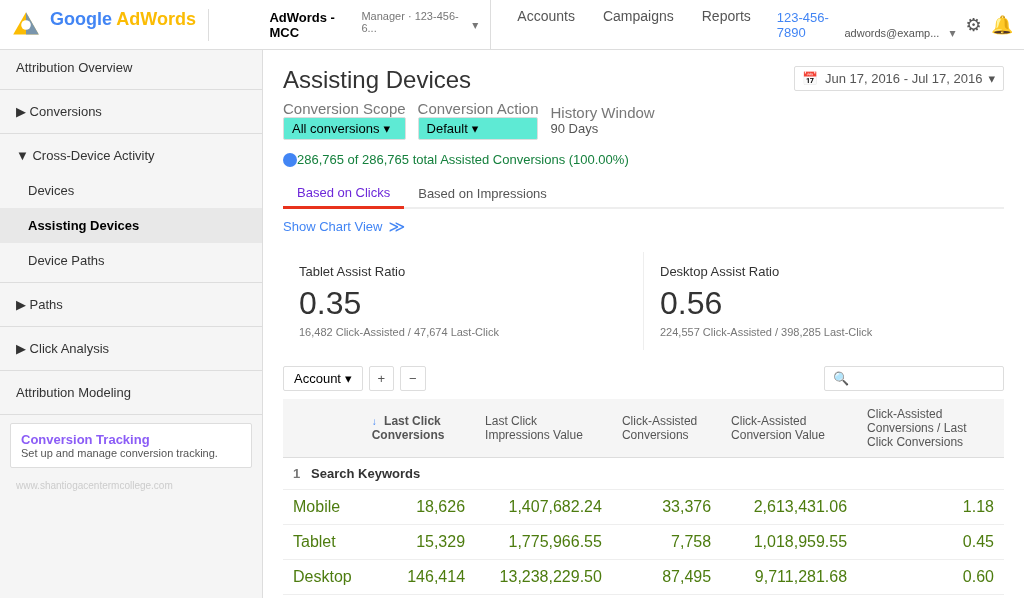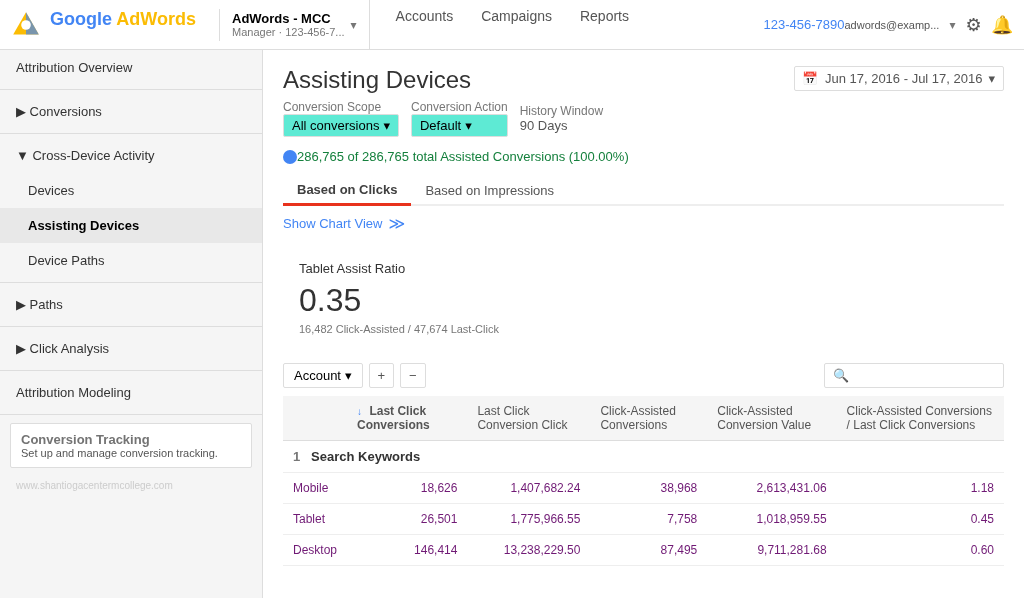--- a/index.html
+++ b/index.html
@@ -27,21 +27,21 @@
     }
     .logo-text { font-size: 18px; color: #4285f4; font-weight: bold; }
     .logo-text span { color: #fbbc04; }
     .account-selector {
       display: flex;
       align-items: center;
       padding: 0 12px;
       border-right: 1px solid #ddd;
       height: 100%;
     }
-    .account-info { display: flex; flex-direction: column; }
+    .account-info { display: flex; flex-direction: row; margin-left: 48px; }
     .account-name { font-size: 13px; font-weight: bold; }
     .account-sub { font-size: 11px; color: #777; }
     .dropdown-arrow { margin-left: 6px; color: #777; font-size: 12px; }
     .nav-links { display: flex; align-items: center; flex: 1; padding: 0 12px; }
     .nav-link { padding: 0 14px; font-size: 14px; color: #555; cursor: pointer; height: 68px; line-height: 50px; }
     .top-right { display: flex; align-items: center; margin-left: auto; gap: 10px; }
     .user-info { display: flex; align-items: flex-end; }
     .user-phone { font-size: 13px; color: #4285f4; }
     .user-email { font-size: 11px; color: #555; }
     .icon-btn { font-size: 18px; color: #555; cursor: pointer; }
@@ -67,46 +67,46 @@
     .sidebar-item.indent { padding-left: 28px; }
     .sidebar-item.selected { font-weight: bold; color: #000; background: #e8e8e8; }
     .sidebar-divider { border-bottom: 1px solid #ddd; margin: 4px 0; }
     .conversion-tracking-box {
       margin: 8px 10px;
       background: #fff;
       border: 1px solid #ddd;
       padding: 8px 10px;
       border-radius: 2px;
     }
-    .ct-title { color: #737373; font-size: 13px; font-weight: bold; }
+    .ct-title { color: #8b5cf6; font-size: 13px; font-weight: bold; }
     .ct-sub { font-size: 11px; color: #555; }
     .sidebar-watermark { font-size: 10px; color: #ccc; padding: 4px 16px; }
 
     
     .content { flex: 1; background: #fff; overflow-y: auto; padding: 16px 20px; }
     
     .page-header { display: flex; justify-content: space-between; align-items: flex-start; margin-bottom: 6px; }
     .page-title { font-size: 24px; font-weight: normal; color: #333; }
     .date-range { display: flex; align-items: center; gap: 6px; font-size: 13px; color: #555; cursor: pointer; border: 1px solid #ddd; padding: 4px 8px; border-radius: 2px; }
 
     .filters-row { display: flex; align-items: center; gap: 12px; margin-bottom: 12px; }
-    .filter-label { font-size: 12px; color: #777; }
+    .filter-label { font-size: 15px; color: #777; }
     .filter-select {
       display: flex; align-items: center; gap: 4px;
       border: 1px solid #ddd; border-radius: 2px; padding: 3px 8px;
       font-size: 13px; cursor: pointer; background: #5eead4;
     }
     .filter-text { font-size: 13px; color: #555; }
 
     .stats-summary { display: flex; align-items: center; margin-bottom: 12px; font-size: 13px; color: #15803d; }
     .blue-circle { width: 14px; height: 14px; border-radius: 50%; background: #4285f4; }
 
     .tabs-row { display: flex; align-items: center; border-bottom: 2px solid #eee; margin-bottom: 8px; }
     .tab { padding: 6px 14px; font-size: 13px; cursor: pointer; color: #555; }
-    .tab.active { color: #404040; border-bottom: 3px solid #e8321c; margin-bottom: -2px; font-weight: bold; text-align: center; }
+    .tab.active { color: #6d28d9; border-bottom: 3px solid #e8321c; margin-bottom: -2px; font-weight: normal; text-align: center; }
 
     .show-chart-row { display: flex; align-items: center; gap: 6px; margin-bottom: 16px; }
     .show-chart-link { color: #4285f4; font-size: 13px; cursor: pointer; }
     .chart-arrow { color: #4285f4; font-size: 16px; }
 
     .metrics-row { display: flex; gap: 0; margin-bottom: 16px; }
     .metric-box { flex: 1; padding: 12px 16px; border-right: 1px solid #eee; }
     .metric-box:last-child { border-right: none; }
     .metric-label { font-size: 13px; color: #333; margin-bottom: 6px; }
     .metric-value { font-size: 32px; font-weight: 300; color: #333; margin-bottom: 4px; }
@@ -135,21 +135,21 @@
     .search-icon { color: #999; font-size: 13px; }
 
     table { width: 100%; border-collapse: collapse; font-size: 12px; }
     thead th {
       background: #f5f5f5; text-align: left; padding: 8px 10px;
       font-weight: normal; color: #555; border-bottom: 1px solid #ddd;
       font-size: 12px;
     }
     thead th.sorted { font-weight: bold; }
     tbody tr { border-bottom: 1px solid #eee; }
-    tbody td { padding: 8px 10px; color: #701a75; font-size: 12px; }
+    tbody td { padding: 8px 10px; color: #4d7c0f; font-size: 16px; }
     td.numeric { text-align: right; }
     .group-header td { font-weight: bold; color: #333; font-size: 13px; }
     .row-number { color: #777; }
 
     .sort-icon { font-size: 10px; color: #4285f4; margin-right: 4px; }
   </style>
 </head>
 <body>
 
 <div class="top-nav">
@@ -157,21 +157,21 @@
     <svg class="logo-icon" viewBox="0 0 40 40">
       <polygon points="20,4 36,32 4,32" fill="#fbbc04"></polygon>
       <polygon points="20,4 36,32 20,32" fill="#4285f4" opacity="0.7"></polygon>
       <circle cx="20" cy="20" r="6" fill="#fff"></circle>
     </svg>
     <span class="logo-text">Google <span>AdWords</span></span>
   </div>
   <div class="account-selector">
     <div class="account-info">
       <span class="account-name">AdWords - MCC</span>
-      <span class="account-sub">Manager · 123-456-7...</span>
+      <span class="account-sub">Manager · 123-456-6...</span>
     </div>
     <span class="dropdown-arrow">▾</span>
   </div>
   <div class="nav-links">
     <span class="nav-link">Accounts</span>
     <span class="nav-link">Campaigns</span>
     <span class="nav-link">Reports</span>
   </div>
   <div class="top-right">
     <div class="user-info">
@@ -274,20 +274,25 @@
     <div class="show-chart-row">
       <span class="show-chart-link">Show Chart View</span>
       <span class="chart-arrow">≫</span>
     </div>
 
     <div class="metrics-row">
       <div class="metric-box">
         <div class="metric-label">Tablet Assist Ratio</div>
         <div class="metric-value">0.35</div>
         <div class="metric-detail">16,482 Click-Assisted / 47,674 Last-Click</div>
+      </div>
+      <div class="metric-box">
+        <div class="metric-label">Desktop Assist Ratio</div>
+        <div class="metric-value">0.56</div>
+        <div class="metric-detail">224,557 Click-Assisted / 398,285 Last-Click</div>
       </div>
     </div>
 
     <div class="table-section">
       <div class="table-toolbar">
         <div class="table-controls">
           <div class="segment-btn">
             <span>Account</span>
             <span>▾</span>
           </div>
@@ -301,45 +306,45 @@
       </div>
 
       <table>
         <thead>
           <tr>
             <th></th>
             <th class="sorted">
               <span class="sort-icon">↓</span>
               <span>Last Click Conversions</span>
             </th>
-            <th>Last Click Conversion Click</th>
+            <th>Last Click Impressions Value</th>
             <th>Click-Assisted Conversions</th>
             <th>Click-Assisted Conversion Value</th>
             <th>Click-Assisted Conversions / Last Click Conversions</th>
           </tr>
         </thead>
         <tbody>
           <tr class="group-header">
             <td colspan="6">
               <span class="row-number">1</span>
               &nbsp;
               <span>Search Keywords</span>
             </td>
           </tr>
           <tr>
             <td>Mobile</td>
             <td class="numeric">18,626</td>
             <td class="numeric">1,407,682.24</td>
-            <td class="numeric">38,968</td>
+            <td class="numeric">33,376</td>
             <td class="numeric">2,613,431.06</td>
             <td class="numeric">1.18</td>
           </tr>
           <tr>
             <td>Tablet</td>
-            <td class="numeric">26,501</td>
+            <td class="numeric">15,329</td>
             <td class="numeric">1,775,966.55</td>
             <td class="numeric">7,758</td>
             <td class="numeric">1,018,959.55</td>
             <td class="numeric">0.45</td>
           </tr>
           <tr>
             <td>Desktop</td>
             <td class="numeric">146,414</td>
             <td class="numeric">13,238,229.50</td>
             <td class="numeric">87,495</td>

